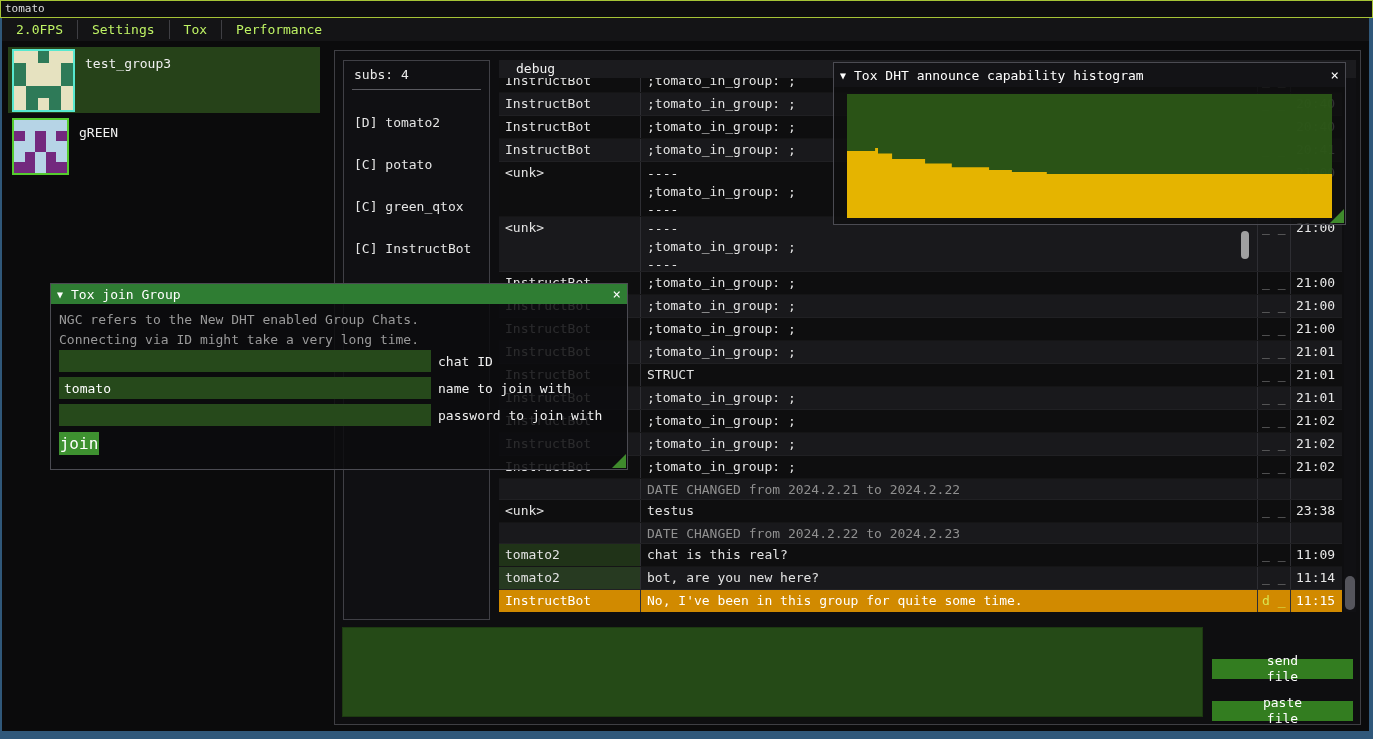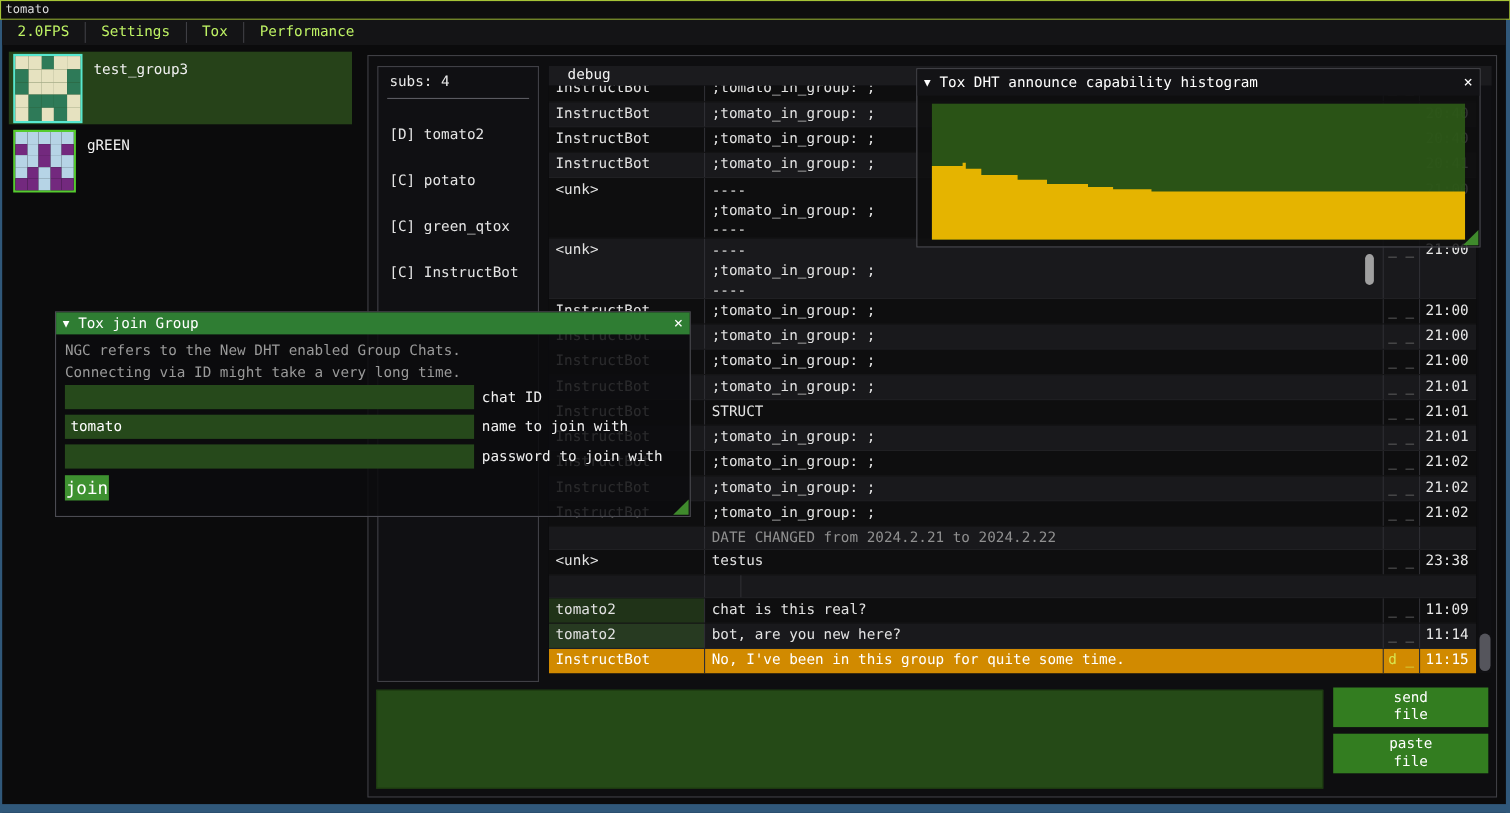--- a/index.html
+++ b/index.html
@@ -78,23 +78,23 @@
   #chat-scroll-track { position:absolute; left:1344px; top:78px; width:12px; height:534px; background:#101013; }
   #chat-scroll-thumb { position:absolute; left:1px; top:498px; width:10px; height:34px; background:#55555c; border-radius:5px; }
 
   
   #msg-input {
     position:absolute; left:342px; top:627px; width:861px; height:90px;
     background:#254a17; border:1px solid #1d3a11; color:#fff; resize:none;
     font-family:"DejaVu Sans Mono", monospace; font-size:13px; outline:none;
   }
   .file-btn {
-    position:absolute; left:1212px; width:141px; height:36px; background:#337d20;
+    position:absolute; left:1212px; width:141px; height:20px; background:#337d20;
     color:#fff; display:flex; align-items:center; justify-content:center;
-    text-align:center; line-height:16px; cursor:default; white-space:pre-line;
+    text-align:center; line-height:16px; cursor:default; white-space:pre-line;margin-top:34px;
   }
 
   
   .im-window { position:absolute; border:1px solid #4b4b52; }
   .im-title { height:20px; display:flex; align-items:center; padding:0 6px; color:#fff; }
   .im-collapse { font-size:10px; margin-right:8px; }
   .im-close { margin-left:auto; font-size:14px; color:#fff; cursor:default; }
   .im-grip { position:absolute; right:1px; bottom:1px; width:0; height:0;
     border-left:14px solid transparent; border-bottom:14px solid #3f8a2c; }
 
@@ -316,20 +316,21 @@
         <div class="c-time"></div>
       </div>
       <div class="crow dark" style="height: 23px;">
         <div class="c-name">&lt;unk&gt;</div>
         <div class="c-msg">testus</div>
         <div class="c-stat">_ _</div>
         <div class="c-time">23:38</div>
       </div>
       <div class="crow alt" style="height: 21px;">
         <div class="c-name"></div>
+        <div class="c-msg date-text">DATE CHANGED from 2024.2.22 to 2024.2.23</div>
         <div class="c-stat"></div>
         <div class="c-time"></div>
       </div>
       <div class="crow dark" style="height: 23px;">
         <div class="c-name name-green">tomato2</div>
         <div class="c-msg">chat is this real?</div>
         <div class="c-stat">_ _</div>
         <div class="c-time">11:09</div>
       </div>
       <div class="crow alt" style="height: 23px;">

